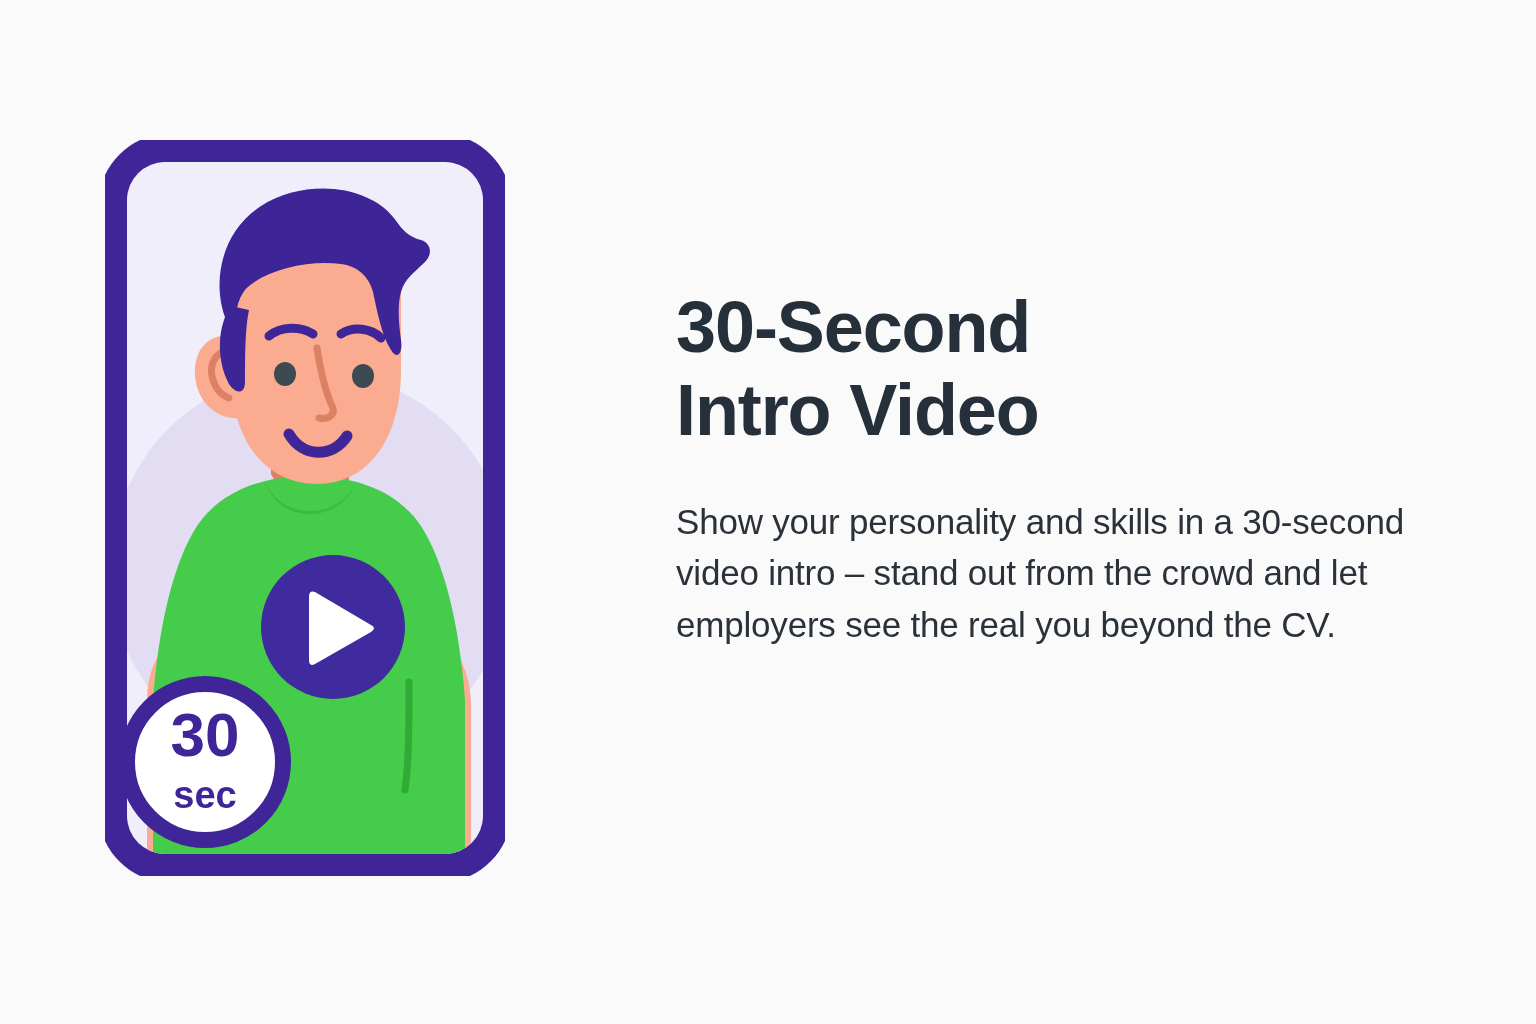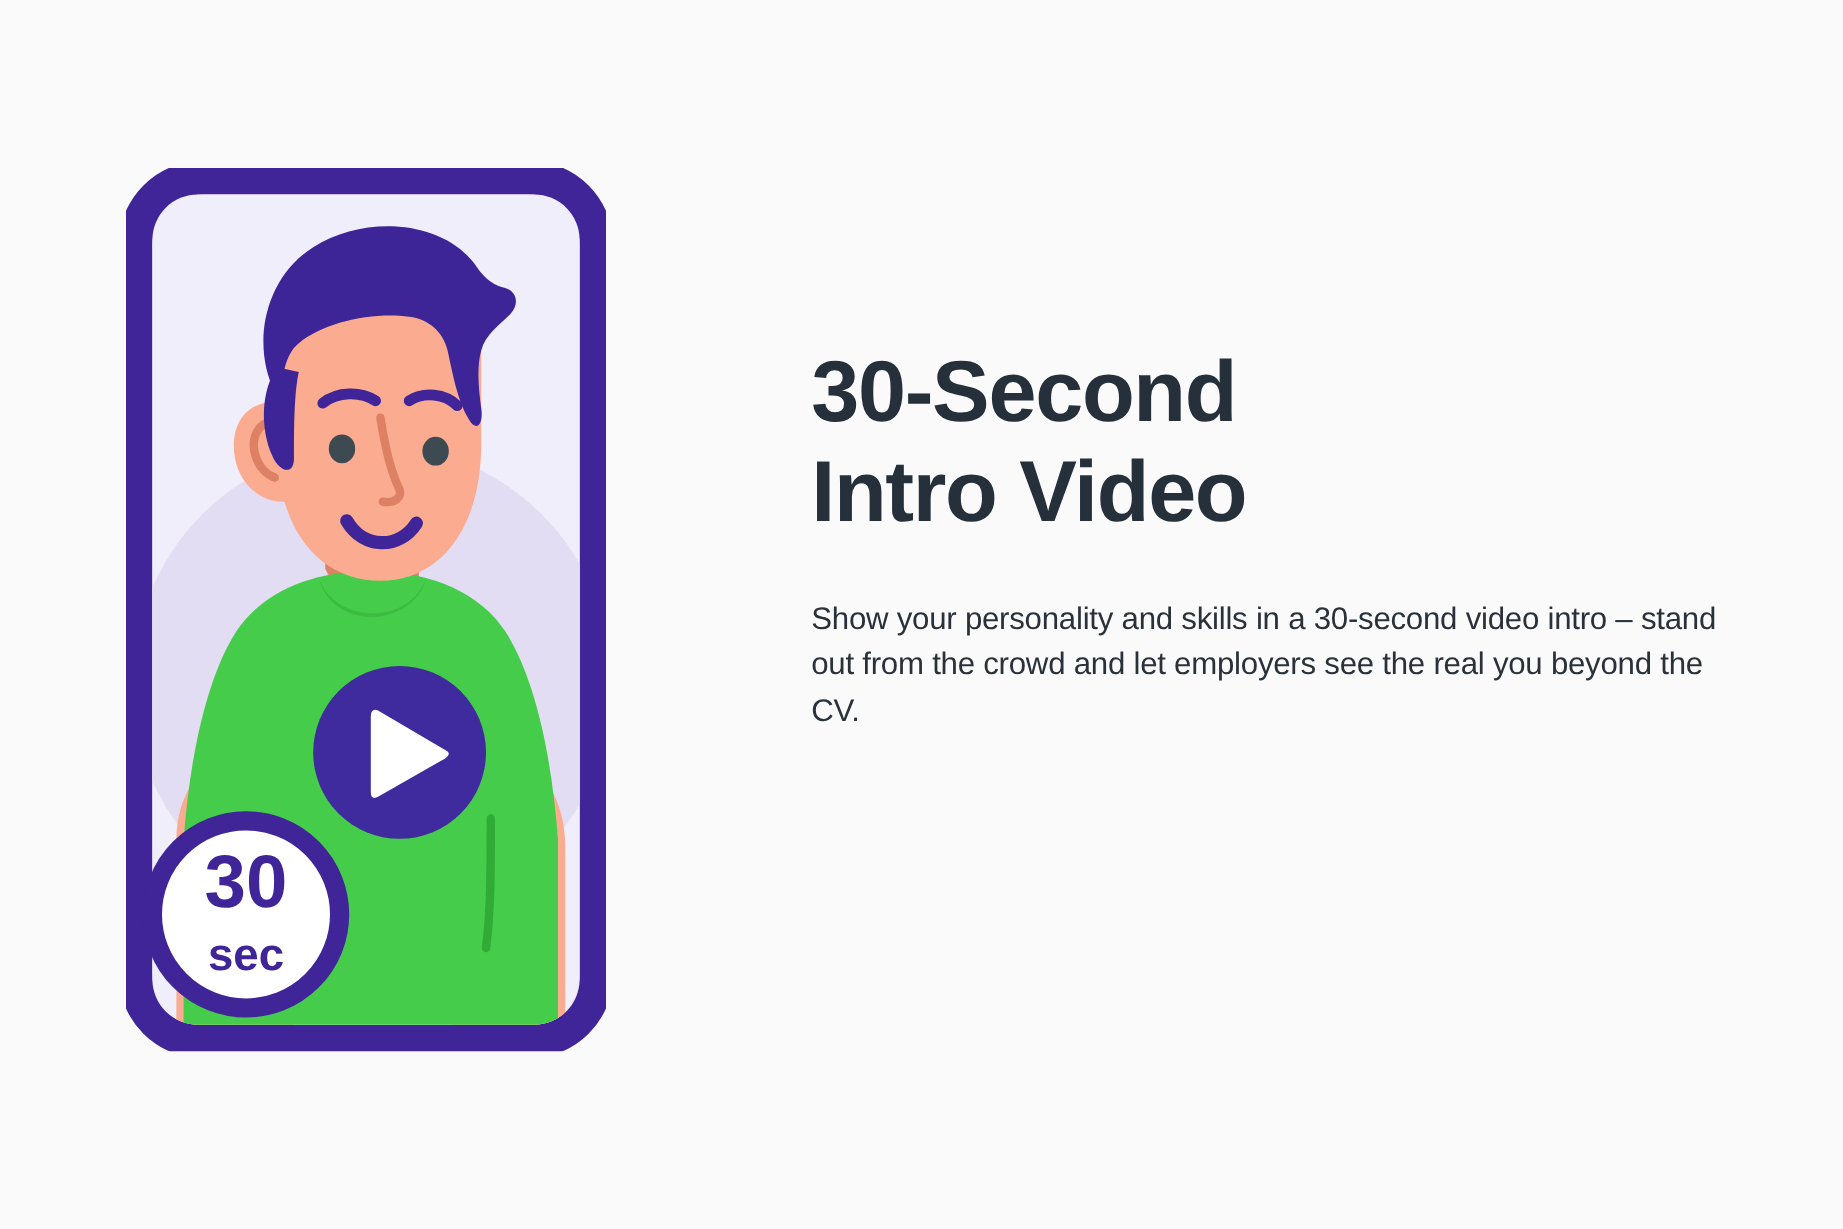--- a/index.html
+++ b/index.html
@@ -50,21 +50,21 @@
     line-height: 1.15;
     font-weight: 700;
     letter-spacing: -1.1px;
     color: #25303b;
     white-space: pre-line;
   }
   .body-copy {
     margin: 0;
     padding-top: 44px;
     font-family: "Liberation Sans", sans-serif;
-    font-size: 26px;
+    font-size: 35px;
     line-height: 1.48;
     font-weight: 400;
     letter-spacing: -0.2px;
     color: #2a3139;
     max-width: 770px;
   }
 </style>
 </head>
 <body>
 

